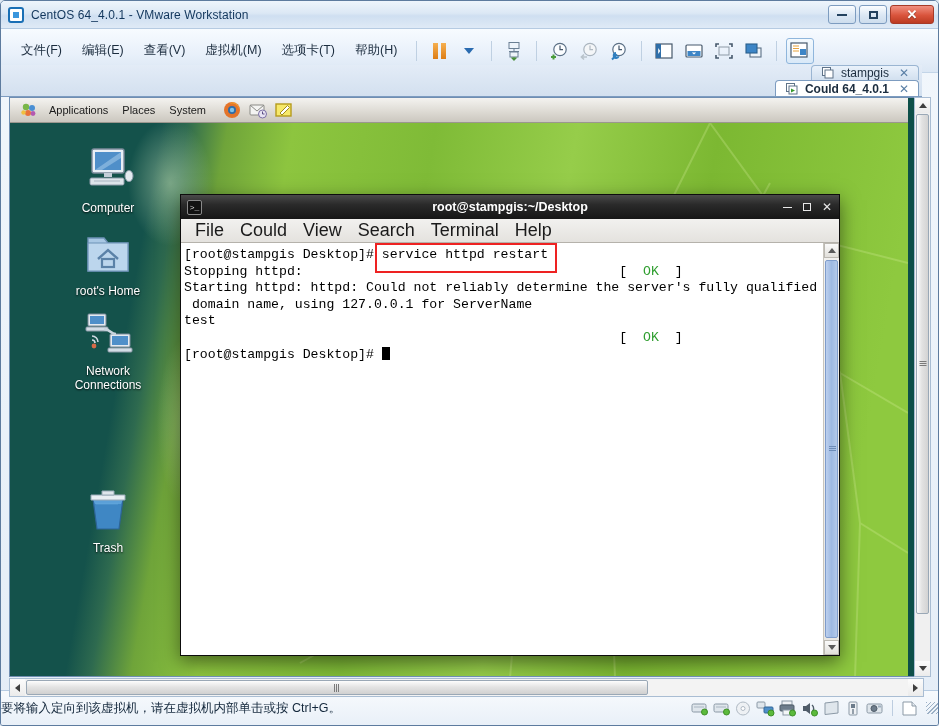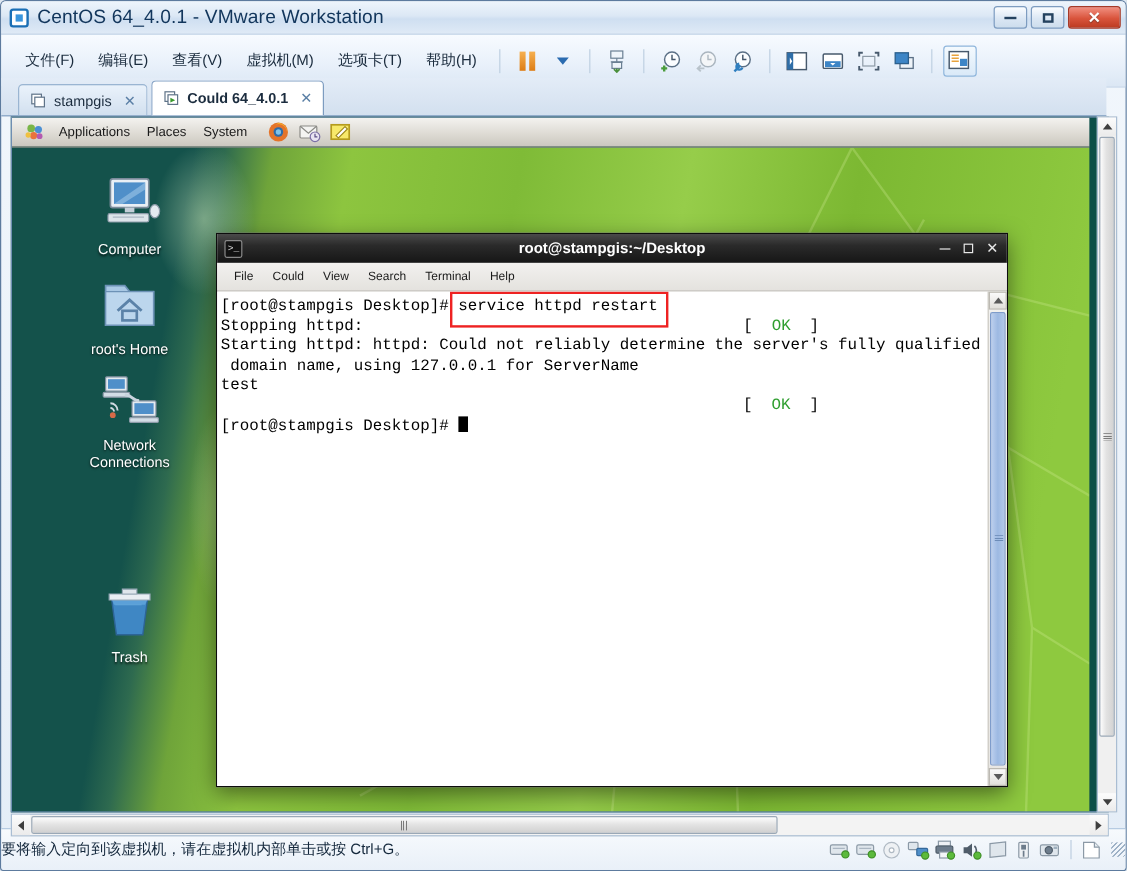--- a/index.html
+++ b/index.html
@@ -34,21 +34,21 @@
     border-radius: 3px;
     position: relative;
     margin-right: 7px;
   }
   .vm-logo::after {
     content: ""; position: absolute;
     left: 3px; top: 3px; width: 6px; height: 6px;
     background: #3a96dd;
   }
   .title-text {
-    font-size: 16px; color: #12365c; letter-spacing: .1px;
+    font-size: 12px; color: #12365c; letter-spacing: .1px;
     white-space: nowrap;
   }
   .wincontrols {
     position: absolute; right: 4px; top: 4px;
     display: flex; gap: 3px; align-items: center;
   }
   .wbtn {
     width: 28px; height: 19px;
     border: 1px solid #7d9cc0;
     border-radius: 3px;
@@ -92,20 +92,21 @@
   .tbtn.framed { border: 1px solid #8fb6dc; border-radius: 3px;
                  background: linear-gradient(#f4fafe,#d9e9f8); width: 28px; height: 26px; }
 
   
   .tabbar {
     position: absolute; top: 64px; left: 0; right: 16px; height: 32px;
     background: linear-gradient(#e3ecf7, #d3e0ef);
     display: flex; align-items: flex-end;
     padding-left: 14px;
     border-bottom: 1px solid #7d9cc0;
+    flex-direction: column;
   }
   .tab {
     display: flex; align-items: center; gap: 6px;
     height: 26px; padding: 0 9px;
     font-size: 12px; color: #1b2c3e;
     border: 1px solid #9ab5d2; border-bottom: none;
     border-radius: 4px 4px 0 0;
     background: linear-gradient(#eaf2fb, #d2e0ef);
     margin-right: 3px;
     white-space: nowrap;
@@ -212,21 +213,21 @@
   .tw { color: #e8e8e8; font-size: 12px; line-height: 1; }
   .tw .m { display: block; width: 9px; height: 0; border-bottom: 1.5px solid #e8e8e8; }
   .tw .x { display: block; width: 8px; height: 8px; border: 1.5px solid #e8e8e8; }
 
   .term-menubar {
     height: 24px;
     background: linear-gradient(#f2f1ef, #e4e2de);
     border-bottom: 1px solid #b5b2ab;
     display: flex; align-items: center; padding-left: 6px;
   }
-  .tm { font-size: 10px; color: #1a1a1a; padding: 2px 8px; text-align: right; }
+  .tm { font-size: 18px; color: #1a1a1a; padding: 2px 8px; text-align: right; }
 
   .term-body {
     position: absolute; top: 48px; left: 0; right: 0; bottom: 0;
     background: #ffffff;
     display: flex;
   }
   .term-text {
     flex: 1;
     padding: 4px 0 0 3px;
     font-family: "Liberation Mono", "DejaVu Sans Mono", monospace;

